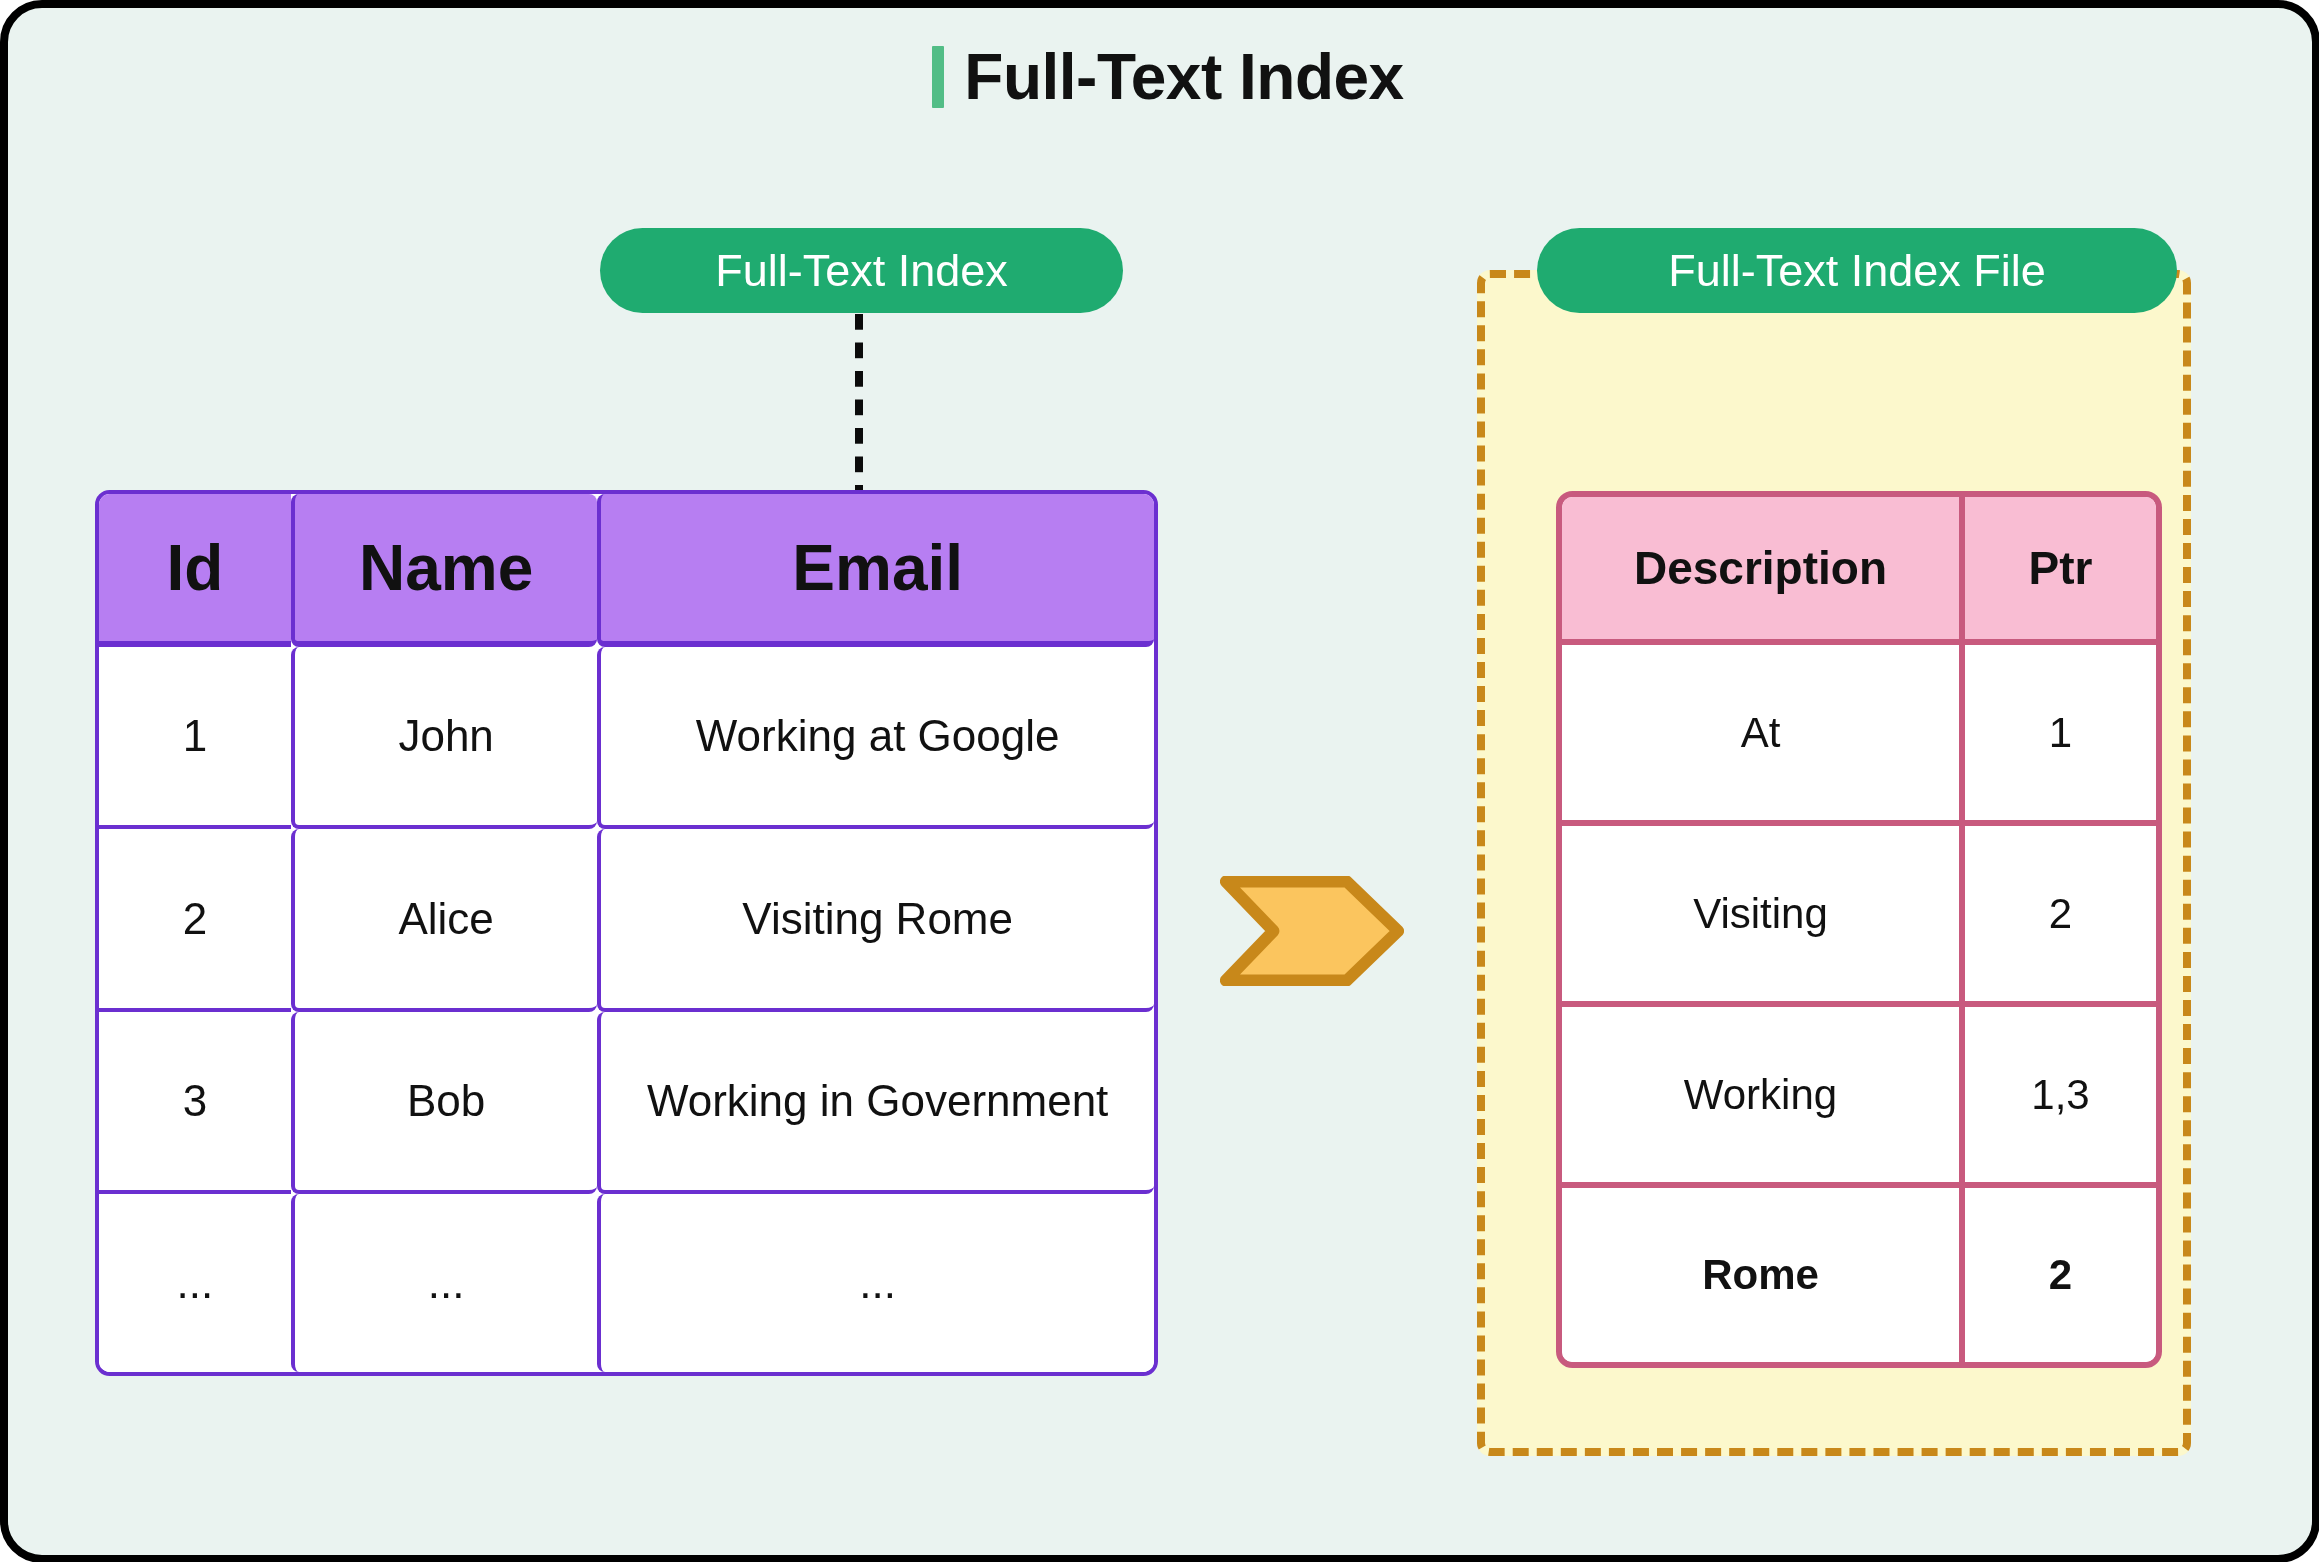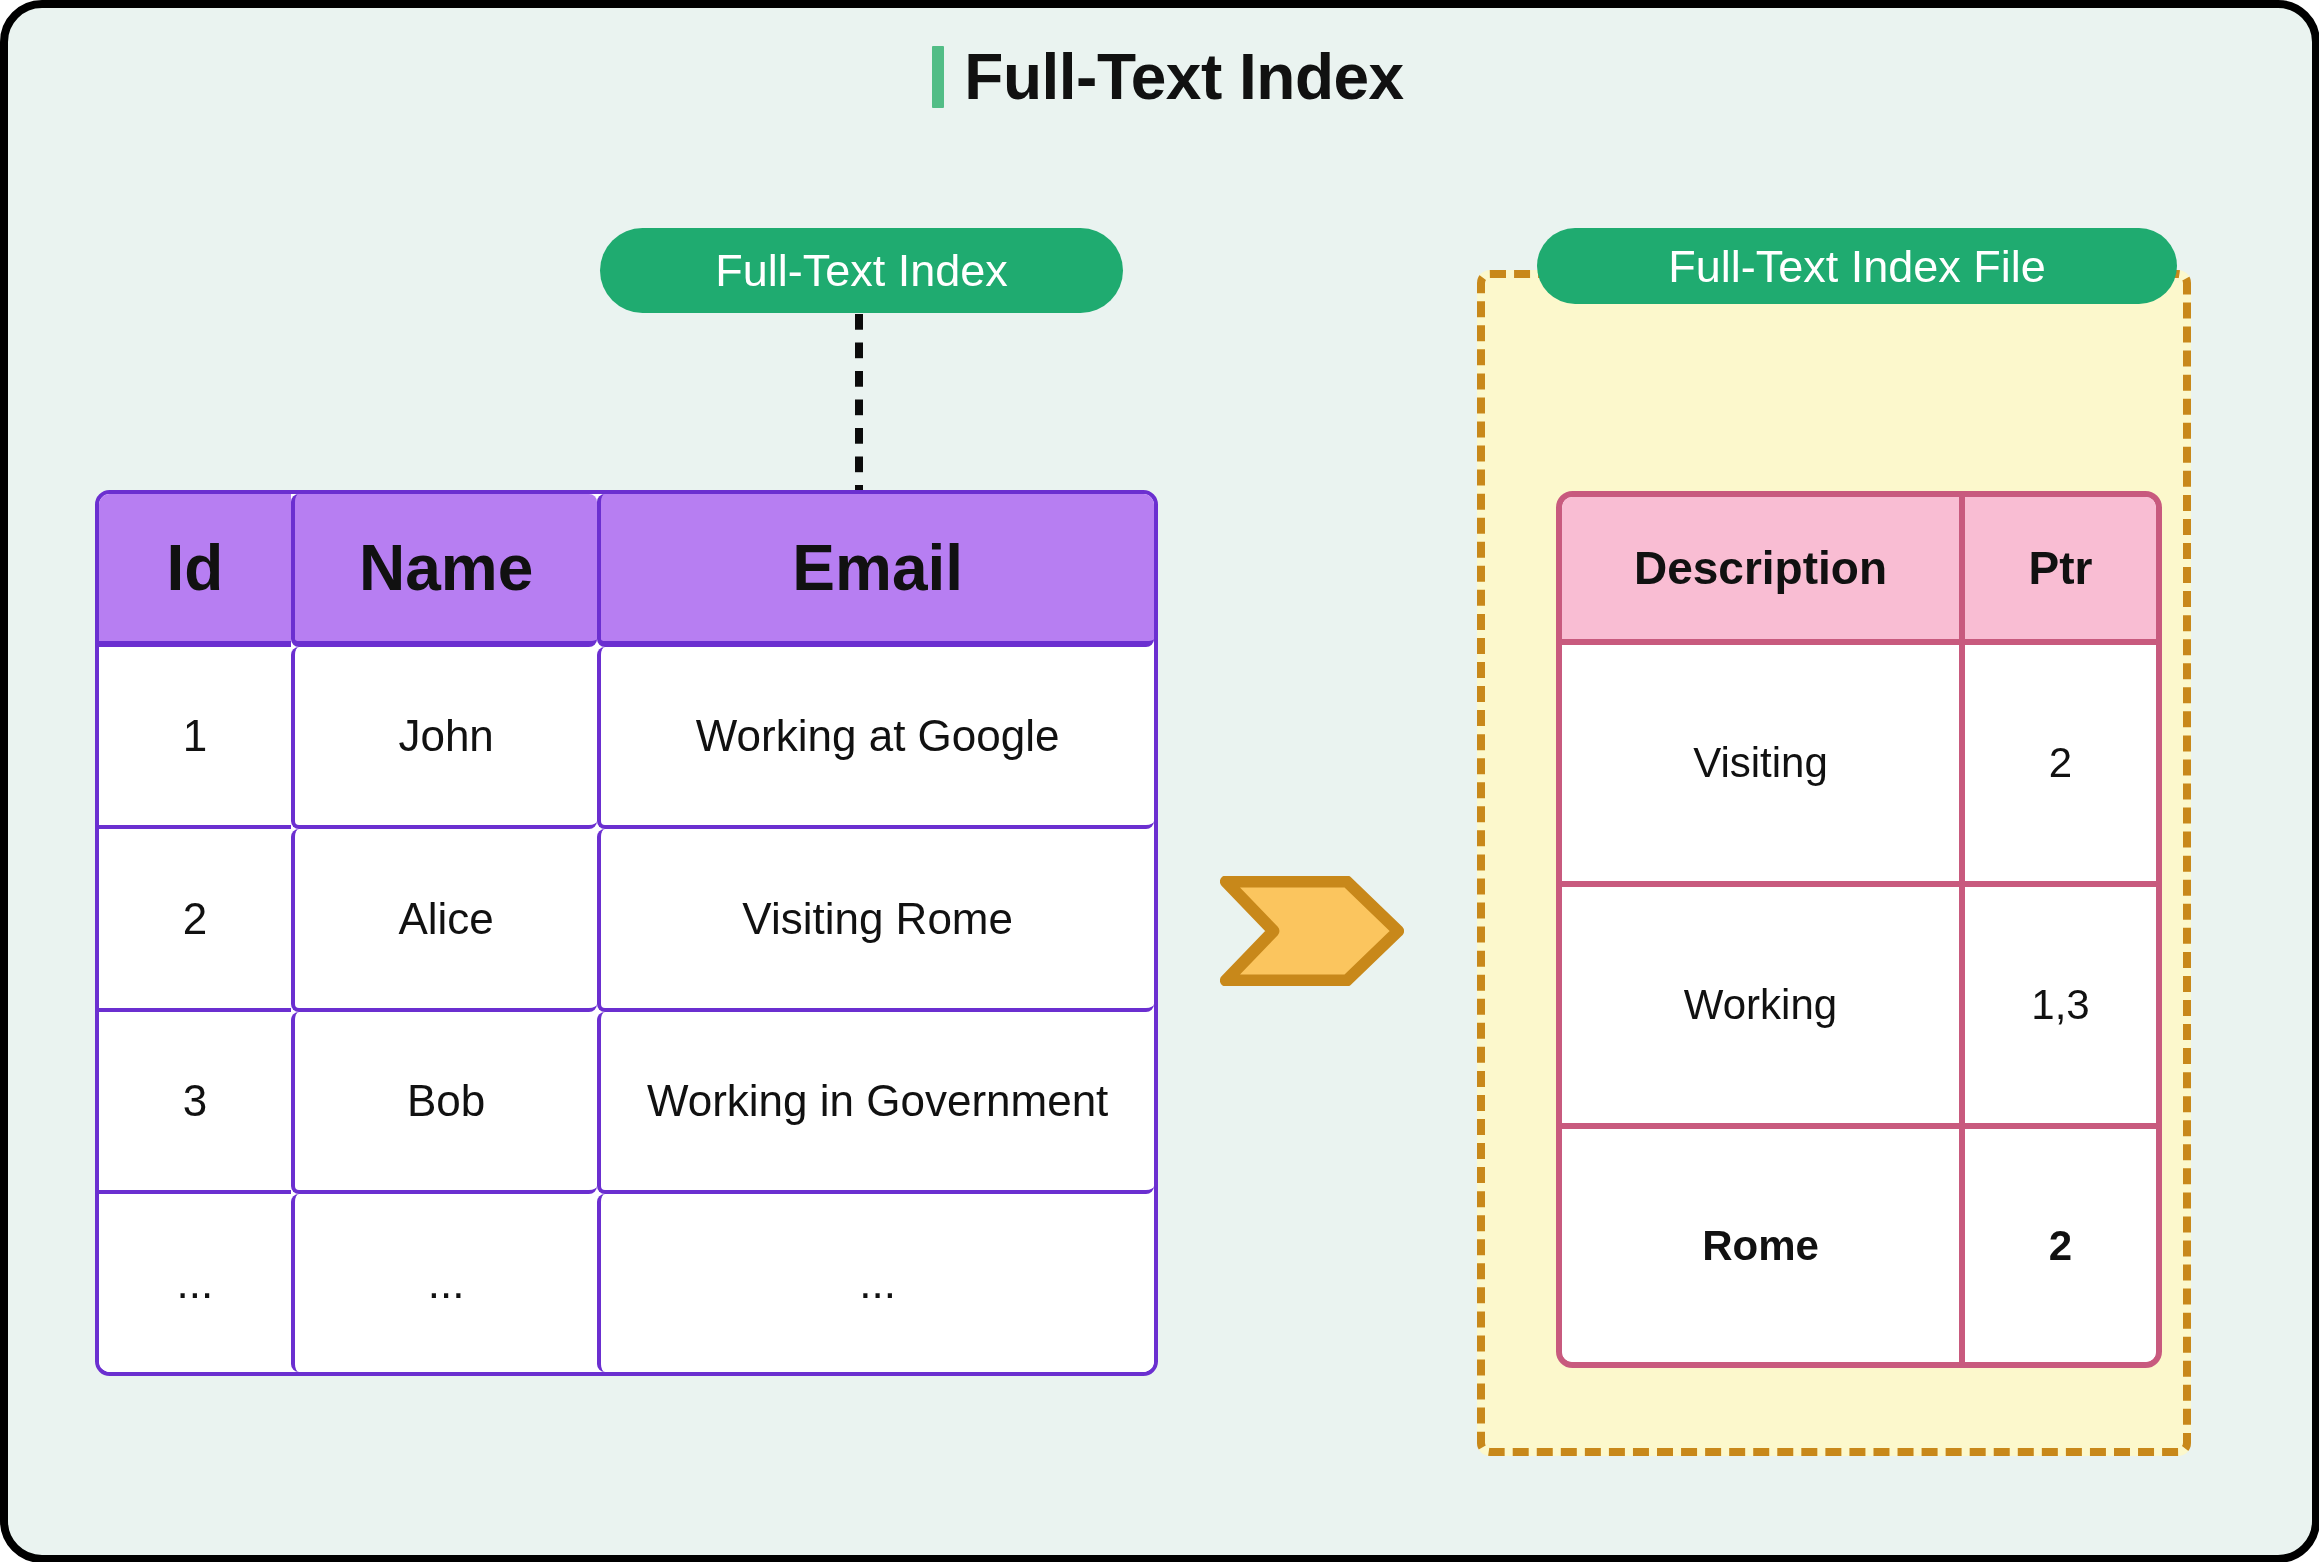--- a/index.html
+++ b/index.html
@@ -67,21 +67,21 @@
   #pill-left {
     left: 592px;
     top: 220px;
     width: 523px;
     height: 85px;
   }
   #pill-right {
     left: 1529px;
     top: 220px;
     width: 640px;
-    height: 76px;
+    height: 85px;
   }
 
   
   .connector {
     position: absolute;
     left: 847px;
     top: 306px;
     width: 8.3px;
     height: 184px;
     z-index: 5;
@@ -266,20 +266,24 @@
         <col class="col-ptr">
     </colgroup>
     <thead>
       <tr>
         <th>Description</th>
         <th>Ptr</th>
       </tr>
     </thead>
     <tbody>
       <tr>
+        <td>At</td>
+        <td>1</td>
+      </tr>
+      <tr>
         <td>Visiting</td>
         <td>2</td>
       </tr>
       <tr>
         <td>Working</td>
         <td>1,3</td>
       </tr>
       <tr>
         <td>Rome</td>
         <td>2</td>

